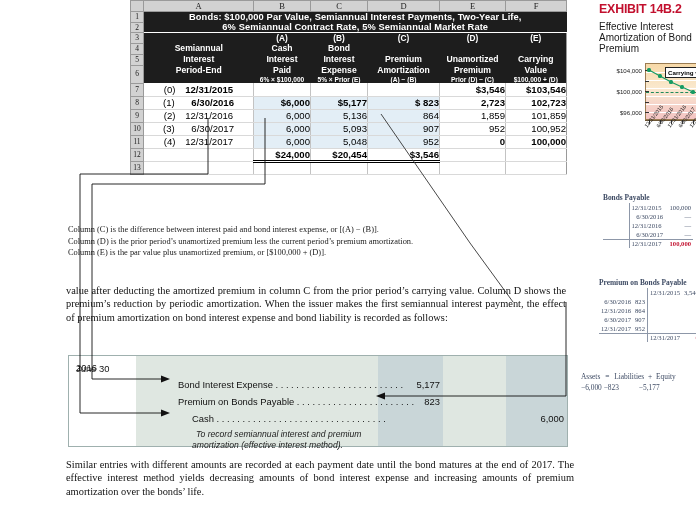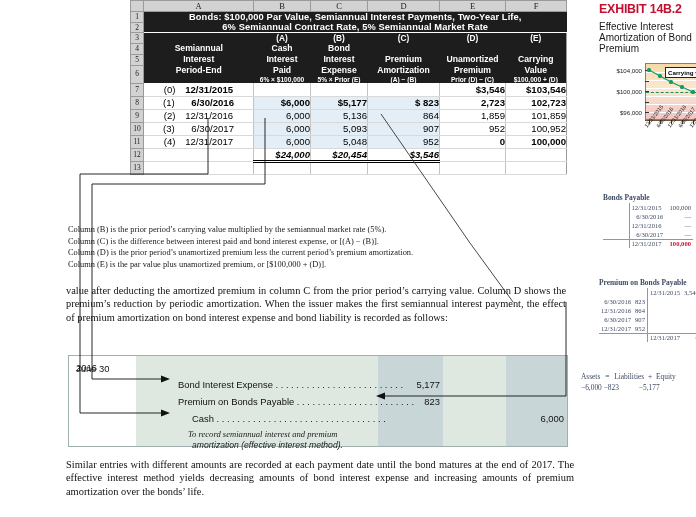--- a/index.html
+++ b/index.html
@@ -47,21 +47,21 @@
     font-family:"Liberation Sans", sans-serif; color:#000;
   }
   .num { text-align:right; }
   .lft { text-align:center; }
   .bold { font-weight:bold; }
   .shade { background:#e3eef6; }
   .white { background:#ffffff; }
   .dblbot { border-bottom:3px double #000; }
   .rightedge { border-right:1px solid #9a9a9a; }
 
-  .tot { border-top:1.2px solid #000;font-style:italic; }
+  .tot { border-top:1.2px solid #000; }
 
   
   #notes {
     position:absolute; left:68px; top:224px; width:500px;
     font-family:"Liberation Serif", serif; font-size:8.4px; color:#1a1a1a;
     line-height:11.6px;
   }
   #notes div { white-space:nowrap; }
 
   
@@ -305,21 +305,20 @@
         <td class="cell white">&nbsp;</td>
         <td class="cell white">&nbsp;</td>
         <td class="cell white">&nbsp;</td>
         <td class="cell white rightedge">&nbsp;</td>
       </tr>
     </tbody>
       </table>
   </div>
 
   <div id="notes">
-    <div>Column (B) is the prior period’s carrying value multiplied by the semiannual market rate (5%).</div>
     <div>Column (C) is the difference between interest paid and bond interest expense, or [(A) − (B)].</div>
     <div>Column (D) is the prior period’s unamortized premium less the current period’s premium amortization.</div>
     <div>Column (E) is the par value plus unamortized premium, or [$100,000 + (D)].</div>
   </div>
 
   <div id="para1">value after deducting the amortized premium in column C from the prior period’s carrying value. Column D shows the premium’s reduction by periodic amortization. When the issuer makes the first semiannual interest payment, the effect of premium amortization on bond interest expense and bond liability is recorded as follows:</div>
 
   <div id="je">
     <div class="je-datecol"></div>
     <div class="je-body"></div>
@@ -337,21 +336,21 @@
     <div class="je-txt" style="left:110px; top:41px;">
       <span>Premium on Bonds Payable</span><span class="je-dots"> . . . . . . . . . . . . . . . . . . . . . . .</span>
     </div>
     <div class="je-txt" style="left:310px; top:41px; width:62px; text-align:right;">823</div>
 
     <div class="je-txt" style="left:124px; top:58px;">
       <span>Cash</span><span class="je-dots"> . . . . . . . . . . . . . . . . . . . . . . . . . . . . . . . . .</span>
     </div>
     <div class="je-txt" style="left:436px; top:58px; width:60px; text-align:right;">6,000</div>
 
-    <div class="je-txt je-memo" style="left:120px; top:74px;font-family:Liberation Serif, serif;">To record semiannual interest and premium</div>
+    <div class="je-txt je-memo" style="left:128px; top:74px;">To record semiannual interest and premium</div>
     <div class="je-txt je-memo" style="left:124px; top:85px;">amortization (effective interest method).</div>
   </div>
 
   <div id="para2">Similar entries with different amounts are recorded at each payment date until the bond matures at the end of 2017. The effective interest method yields decreasing amounts of bond interest expense and increasing amounts of premium amortization over the bonds’ life.</div>
 
   <div id="margin">
 
     <div class="exh-title" style="position:absolute; left:2px; top:2px;">EXHIBIT 14B.2</div>
     <div class="exh-sub" style="position:absolute; left:2px; top:17px; width:95px;">Effective Interest Amortization of Bond Premium</div>
 

